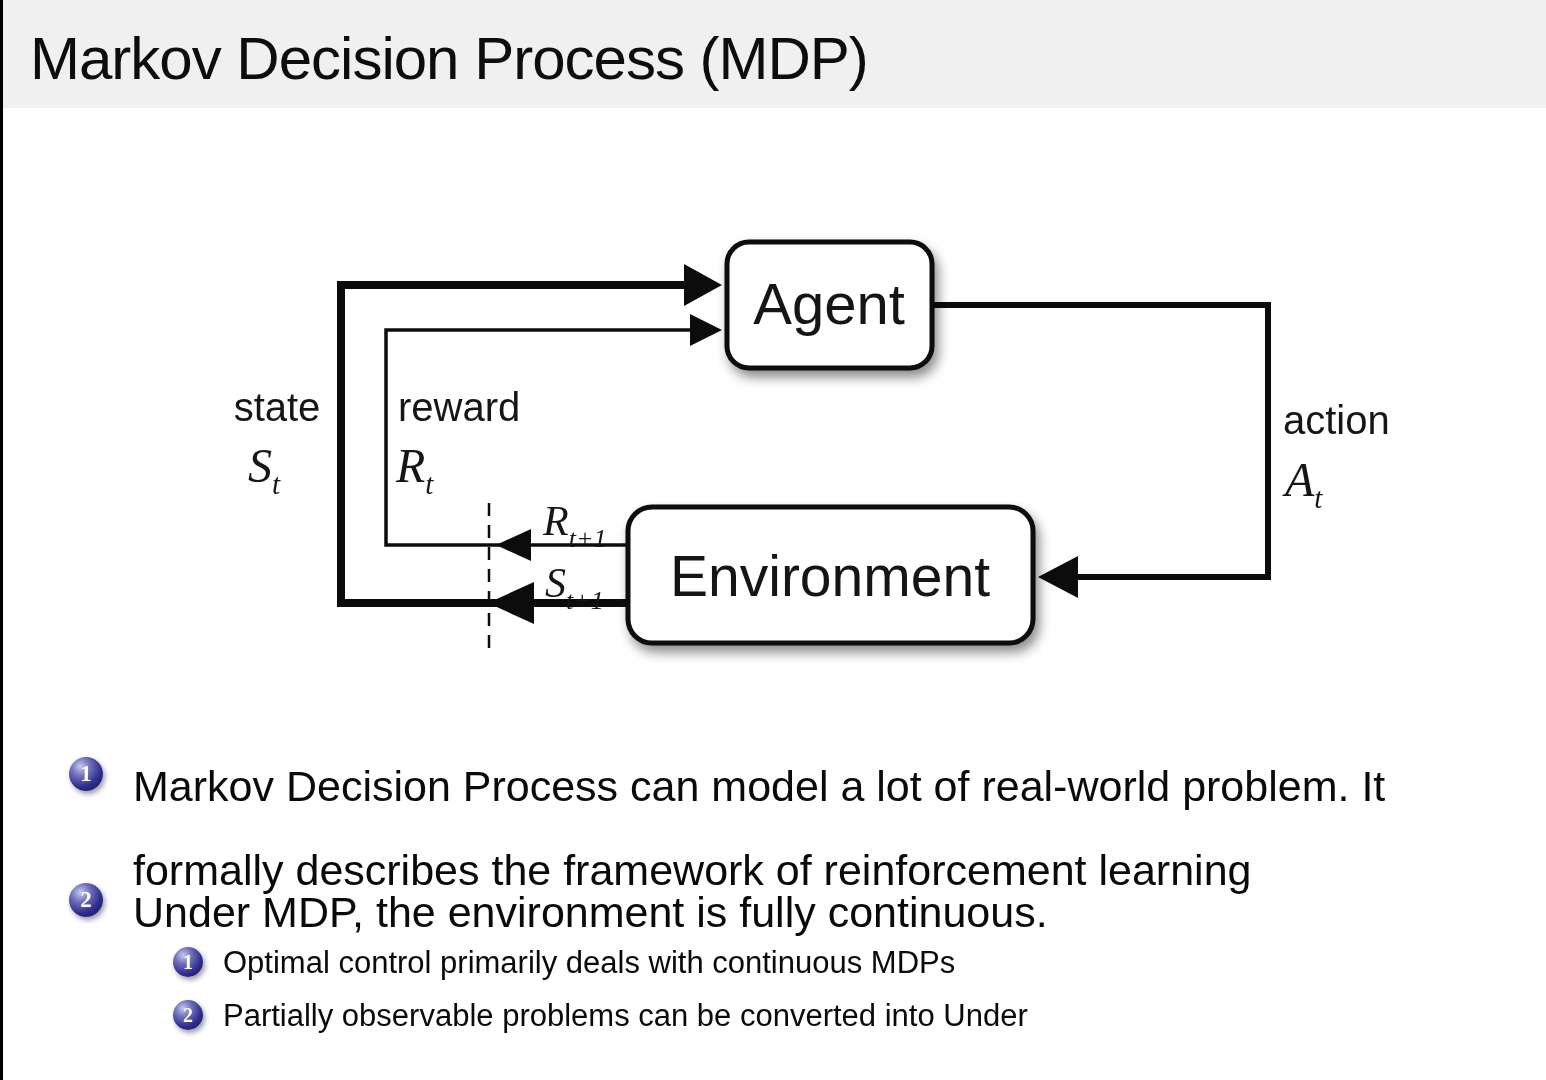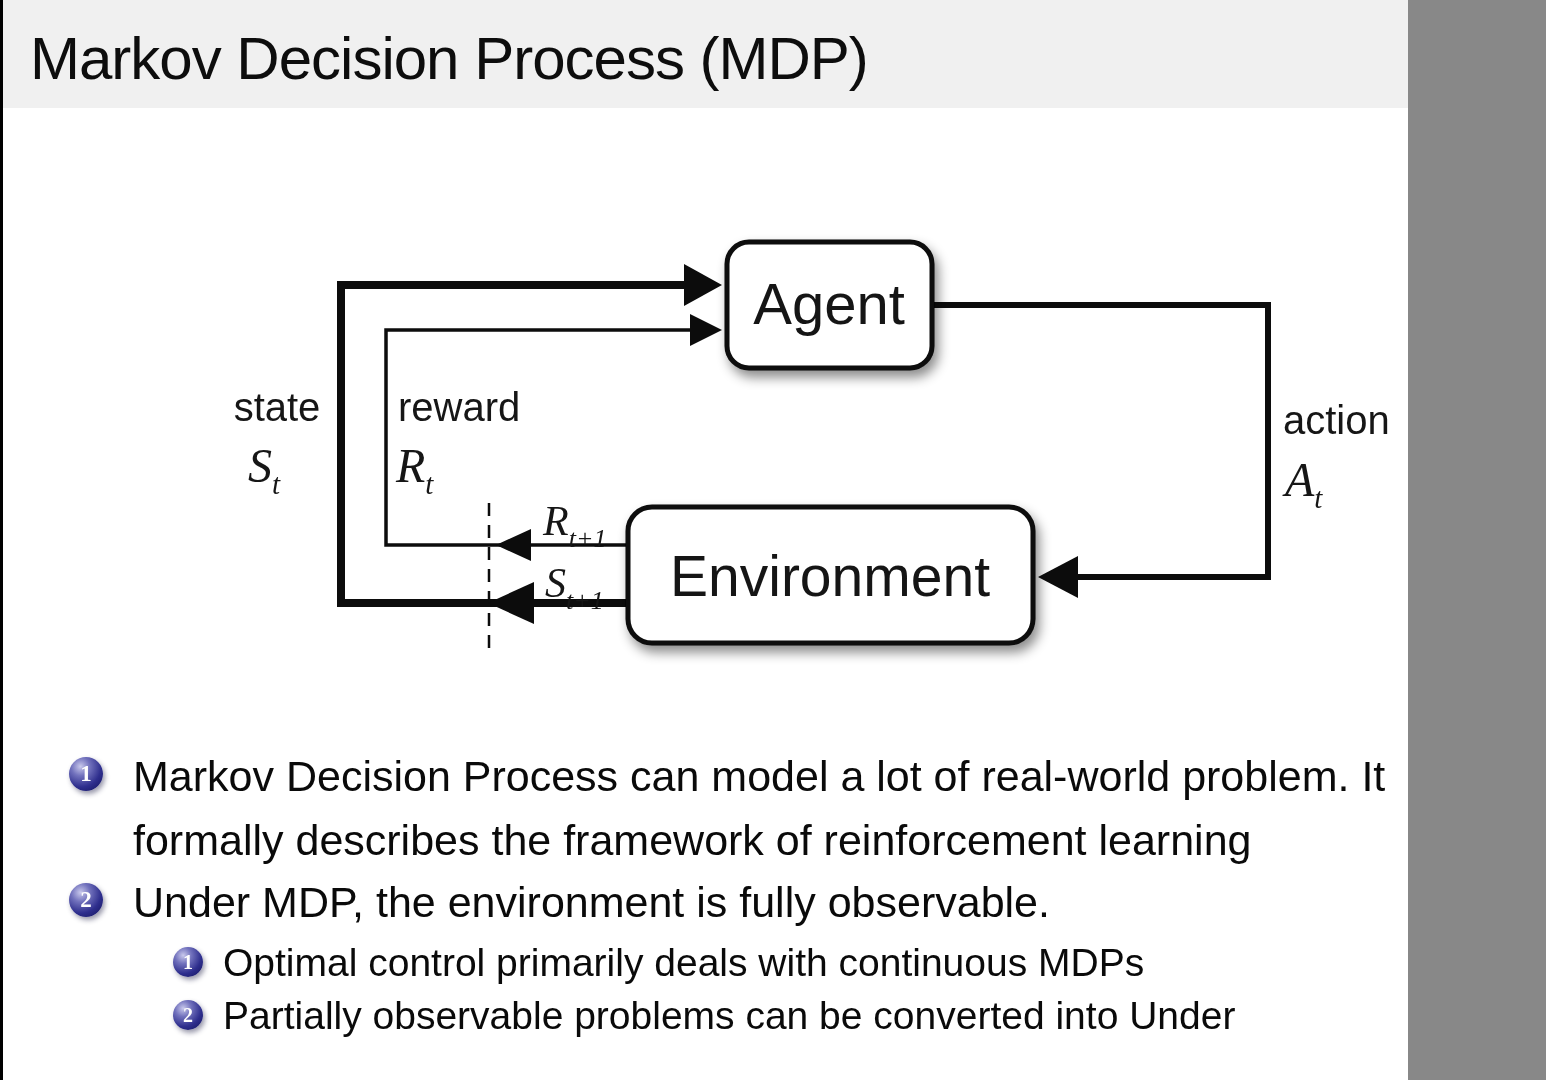--- a/index.html
+++ b/index.html
@@ -1,23 +1,22 @@
 <!DOCTYPE html>
 <html><head>
 <meta charset="utf-8">
 <style>
   html,body{margin:0;padding:0;background:#888;}
   .slide{
     position:relative;
-    width:1392px;height:1080px;
+    width:1546px;height:1080px;
     background:#ffffff;
     overflow:hidden;
     font-family:"Liberation Sans",sans-serif;
     color:#0b0b0b;
-    padding-left:16px;
   }
   .left-edge{
     position:absolute;left:0;top:0;width:3px;height:1080px;
     background:#000;z-index:10;
   }
   .banner{
     position:absolute;left:0;top:0;width:1546px;height:108px;
     background:#f0f0f0;
   }
   .banner h1{
@@ -40,24 +39,24 @@
     font-size:48px;fill:#161616;
   }
   .diagram-svg .math-sm{font-size:42px;}
   .diagram-svg .msub{font-size:29px;}
   .diagram-svg .msub-sm{font-size:26px;}
   .bullets{position:absolute;left:0;top:0;width:1546px;height:1080px;}
   .item{
     position:absolute;display:flex;align-items:flex-start;
   }
   .item .text{
-    font-size:43px;line-height:64px;color:#0a0a0a;
+    font-size:43px;line-height:84px;color:#0a0a0a;
   }
   .item.sub .text{
-    font-size:39px;line-height:53px;
+    font-size:31px;line-height:53px;
   }
   .ball{
     flex:0 0 auto;border-radius:50%;
     background:radial-gradient(circle at 34% 28%, #c9c9ec 0%, #7272bd 28%, #2e2e8d 62%, #101057 100%);
     color:#ffffff;text-align:center;
     font-family:"Liberation Serif",serif;font-weight:bold;
     box-shadow:2px 3px 5px rgba(30,30,70,0.45);
   }
   .ball.main{width:34px;height:34px;line-height:34px;font-size:23px;margin-top:13px;margin-right:30px;}
   .ball.subball{width:30px;height:30px;line-height:30px;font-size:20px;margin-top:11px;margin-right:20px;}
@@ -122,21 +121,21 @@
 
   <div class="bullets">
 
     <div class="item lv1 i1">
       <div class="ball main">1</div>
       <div class="text">Markov Decision Process can model a lot of real-world problem. It formally describes the framework of reinforcement learning</div>
     </div>
 
     <div class="item lv1 i2">
       <div class="ball main">2</div>
-      <div class="text">Under MDP, the environment is fully observable.</div>
+      <div class="text">Under MDP, the environment is fully continuous.</div>
     </div>
 
     <div class="item sub s1">
       <div class="ball subball">1</div>
       <div class="text">Optimal control primarily deals with continuous MDPs</div>
     </div>
 
     <div class="item sub s2">
       <div class="ball subball">2</div>
       <div class="text">Partially observable problems can be converted into Under</div>

